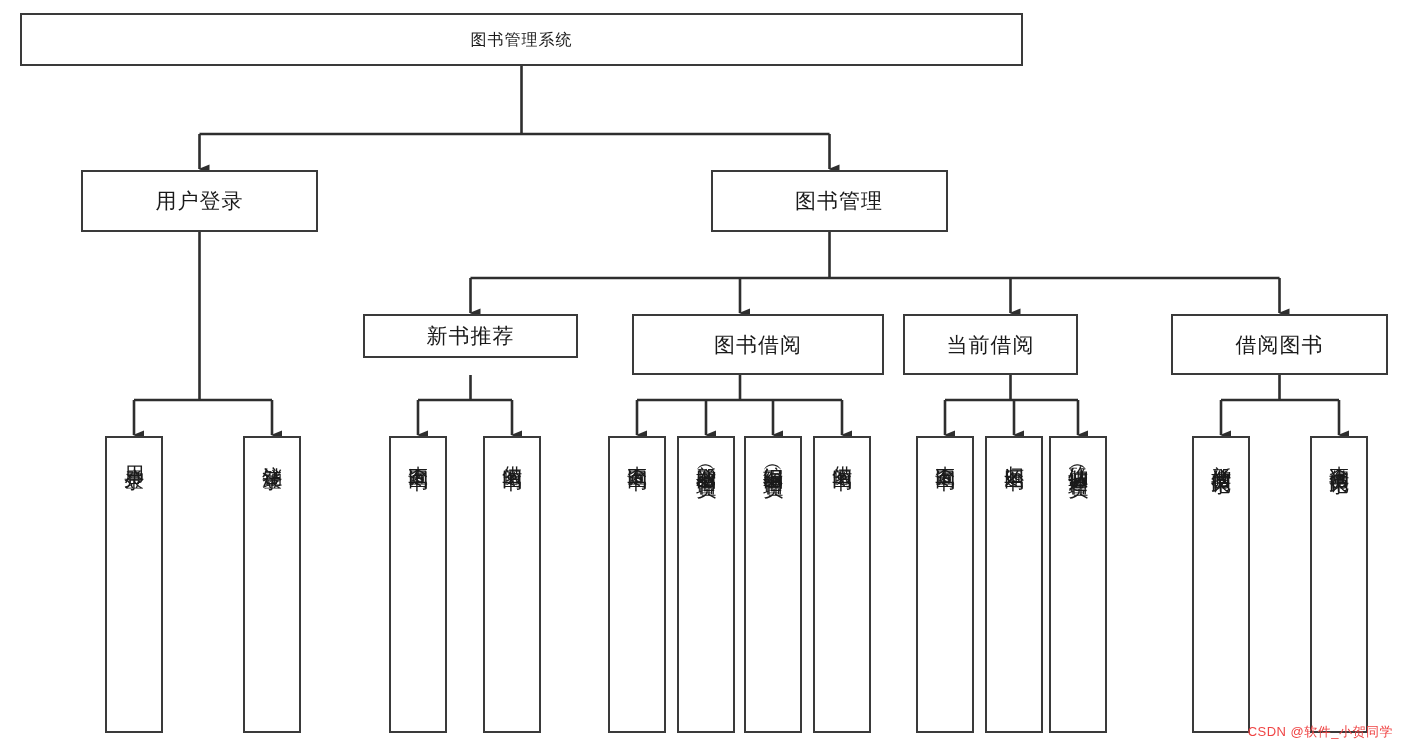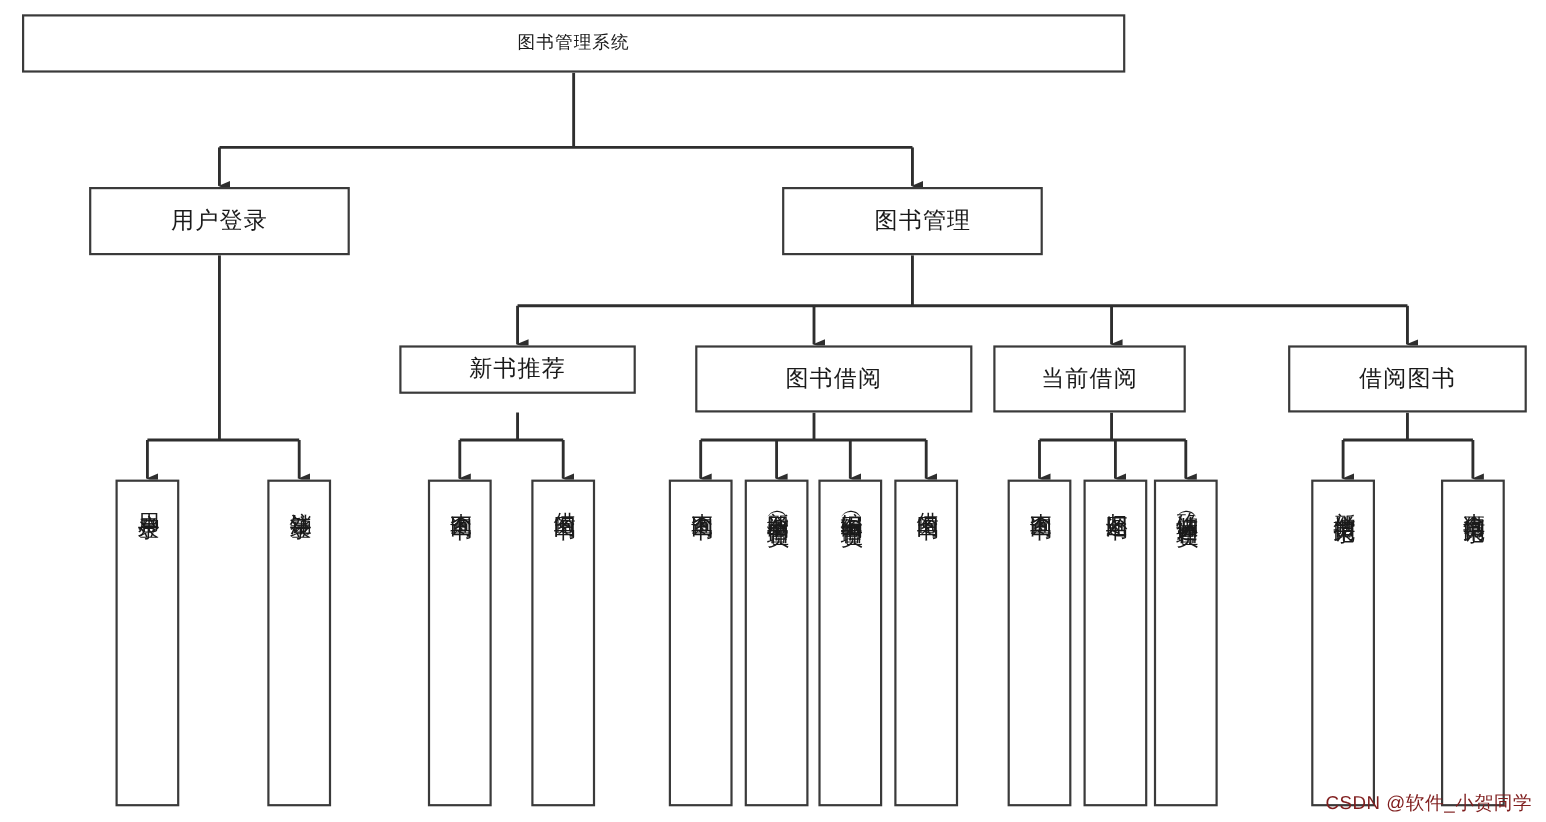--- a/index.html
+++ b/index.html
@@ -55,22 +55,22 @@
     white-space: nowrap;
     letter-spacing: 2px;
   }
   .node.root {
     font-size: 16px;
   }
   #watermark {
     position: absolute;
     right: 12px;
     bottom: 6px;
-    font-size: 17px;
-    color: #7f1d1d;
+    font-size: 13px;
+    color: #ef4444;
     letter-spacing: 0.5px;
     z-index: 5;
     white-space: nowrap;
   }
 </style>
 </head>
 <body>
 
 <div id="stage">
 

